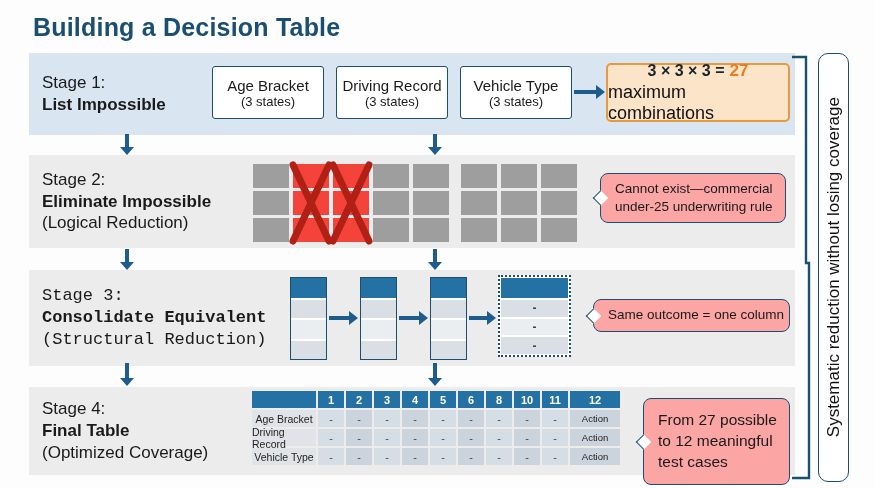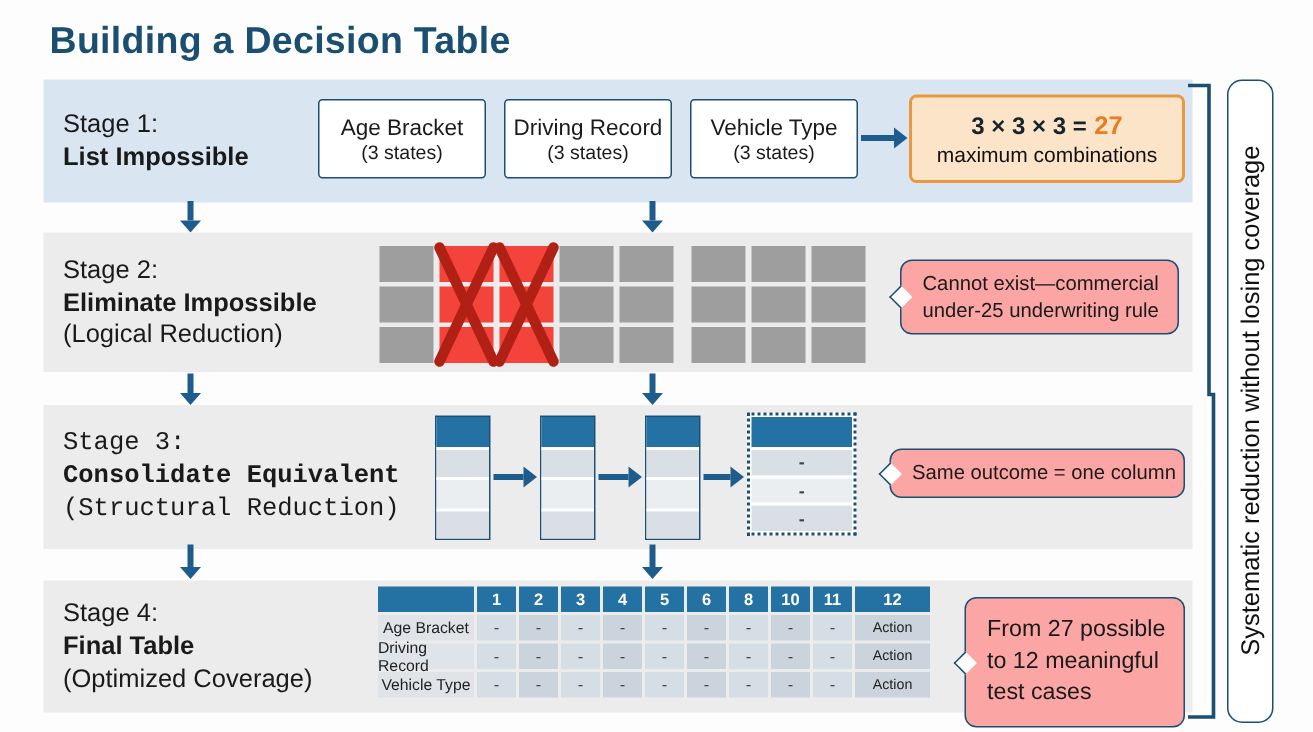--- a/index.html
+++ b/index.html
@@ -35,21 +35,21 @@
 
   
   .cond-box{width:112px;height:53px;background:#fff;border:1.7px solid var(--brand);border-radius:3px;
     display:flex;flex-direction:column;align-items:center;justify-content:center;text-align:center;}
   .cond-box .nm{font-size:15px;}
   .cond-box .st{font-size:13px;}
   .formula-box{width:184px;height:59px;background:var(--orangeBg);border:2px solid var(--orangeBorder);border-radius:5px;
     display:flex;flex-direction:column;align-items:center;justify-content:center;}
   .formula-box .line1{font-size:16px;font-weight:bold;color:#16242c;text-align:right;}
   .formula-box .line1 .result{color:var(--orangeText);margin-left:5px;font-size:17px;}
-  .formula-box .line2{font-size:14px;color:#111;margin-top:1px;}
+  .formula-box .line2{font-size:18px;color:#111;margin-top:1px;}
 
   
   .s2grid{left:253px;top:164px;width:324px;height:78px;}
   .s2col{position:absolute;top:0;width:36px;height:78px;display:flex;flex-direction:column;gap:3px;}
   .s2cell{flex:1;background:var(--grayCell);}
   .s2col.red .s2cell{background:var(--redCell);}
   .s2col .xmark{position:absolute;left:-4px;top:-4px;width:44px;height:86px;overflow:visible;}
   .s2col .xmark line{stroke:var(--redX);stroke-width:7;stroke-linecap:round;}
 
   

